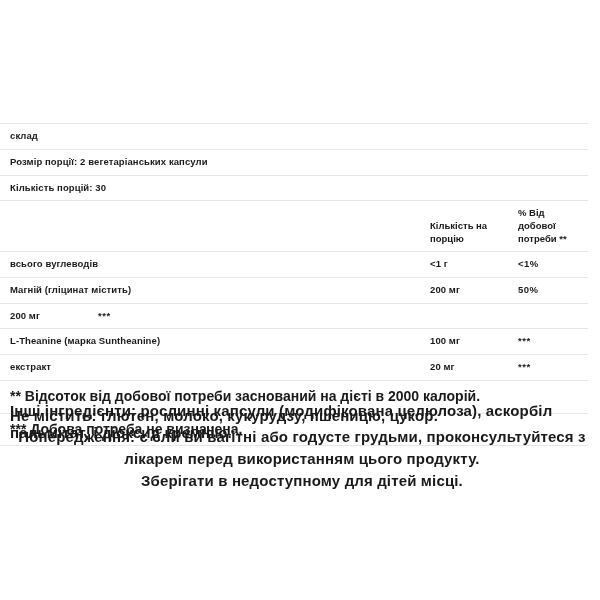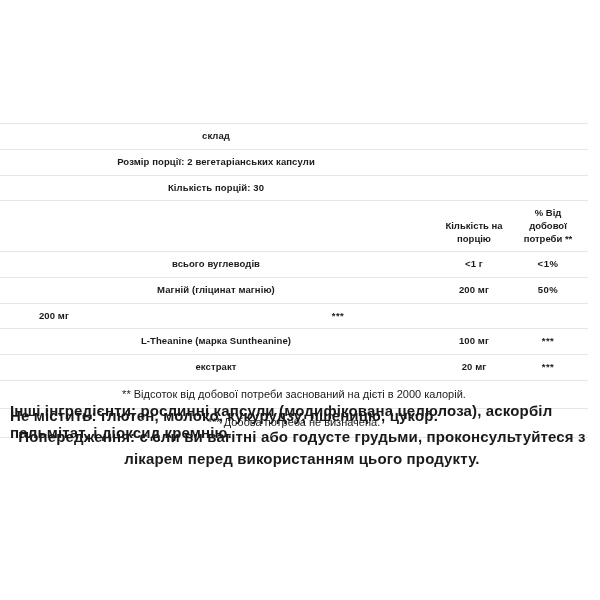--- a/index.html
+++ b/index.html
@@ -22,21 +22,20 @@
     height: 600px;
     box-sizing: border-box;
   }
 
   
   .panel {
     position: absolute;
     left: 0px;
     top: 123px;
     width: 588px;
-    text-align: center;
   }
 
   .rule {
     height: 1px;
     background: #e6e6e6;
     width: 100%;
   }
 
   .srow {
     display: flex;
@@ -76,22 +75,22 @@
     line-height: 1.35;
     min-height: 42px;
   }
   .hdrrow .cell-name { flex: 0 0 420px; }
   .hdrrow .cell-amt  { flex: 0 0 88px; }
   .hdrrow .cell-dv   { flex: 1 1 auto; }
 
   .noterow {
     box-sizing: border-box;
     padding: 6px 10px 6px 10px;
-    font-size: 11px;
-    font-weight: 400;
+    font-size: 14px;
+    font-weight: 700;
     line-height: 1.4;
   }
 
   .stars {
     letter-spacing: 0.5px;
   }
 
   
   .freeblock {
     position: absolute;
@@ -145,21 +144,21 @@
 
     <div class="srow">
       <div class="cell-name">всього вуглеводів</div>
       <div class="cell-amt">&lt;1 г</div>
       <div class="cell-dv stars">&lt;1%</div>
     </div>
 
     <div class="rule"></div>
 
     <div class="srow">
-      <div class="cell-name">Магній (гліцинат магнію)</div>
+      <div class="cell-name">Магній (гліцинат містить)</div>
       <div class="cell-amt">200 мг</div>
       <div class="cell-dv stars">50%</div>
     </div>
 
     <div class="rule"></div>
 
     <div class="srow">
       <div class="cell-amt">200 мг</div>
       <div class="cell-dv stars">***</div>
     </div>
@@ -191,15 +190,16 @@
     <div class="rule"></div>
 
   </div>
 
   <div class="freeblock" id="other-ingredients">Інші інгредієнти: рослинні капсули (модифікована целюлоза), аскорбіл пальмітат, і діоксид кремнію.</div>
 
   <div class="freeblock" id="contains-none">Не містить: глютен, молоко, кукурудзу, пшеницю, цукор.</div>
 
   <div class="freeblock" id="warning">
     <span class="warning-line">Попередження: є сли ви вагітні або годусте грудьми, проконсультуйтеся з лікарем перед використанням цього продукту.</span>
+    <span class="warning-line">Зберігати в недоступному для дітей місці.</span>
   </div>
 
 </div>
 
 </body></html>

